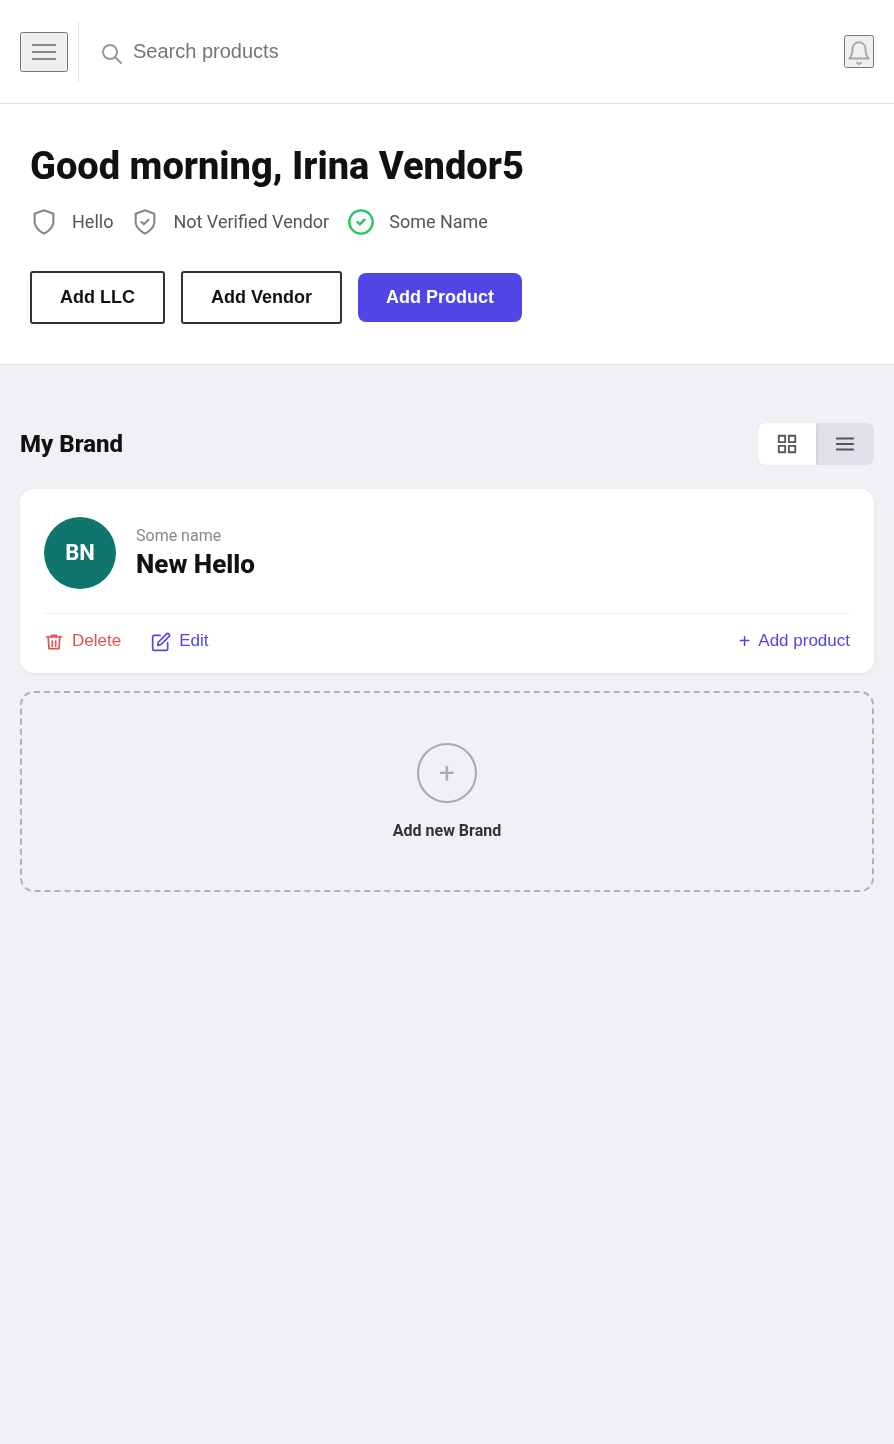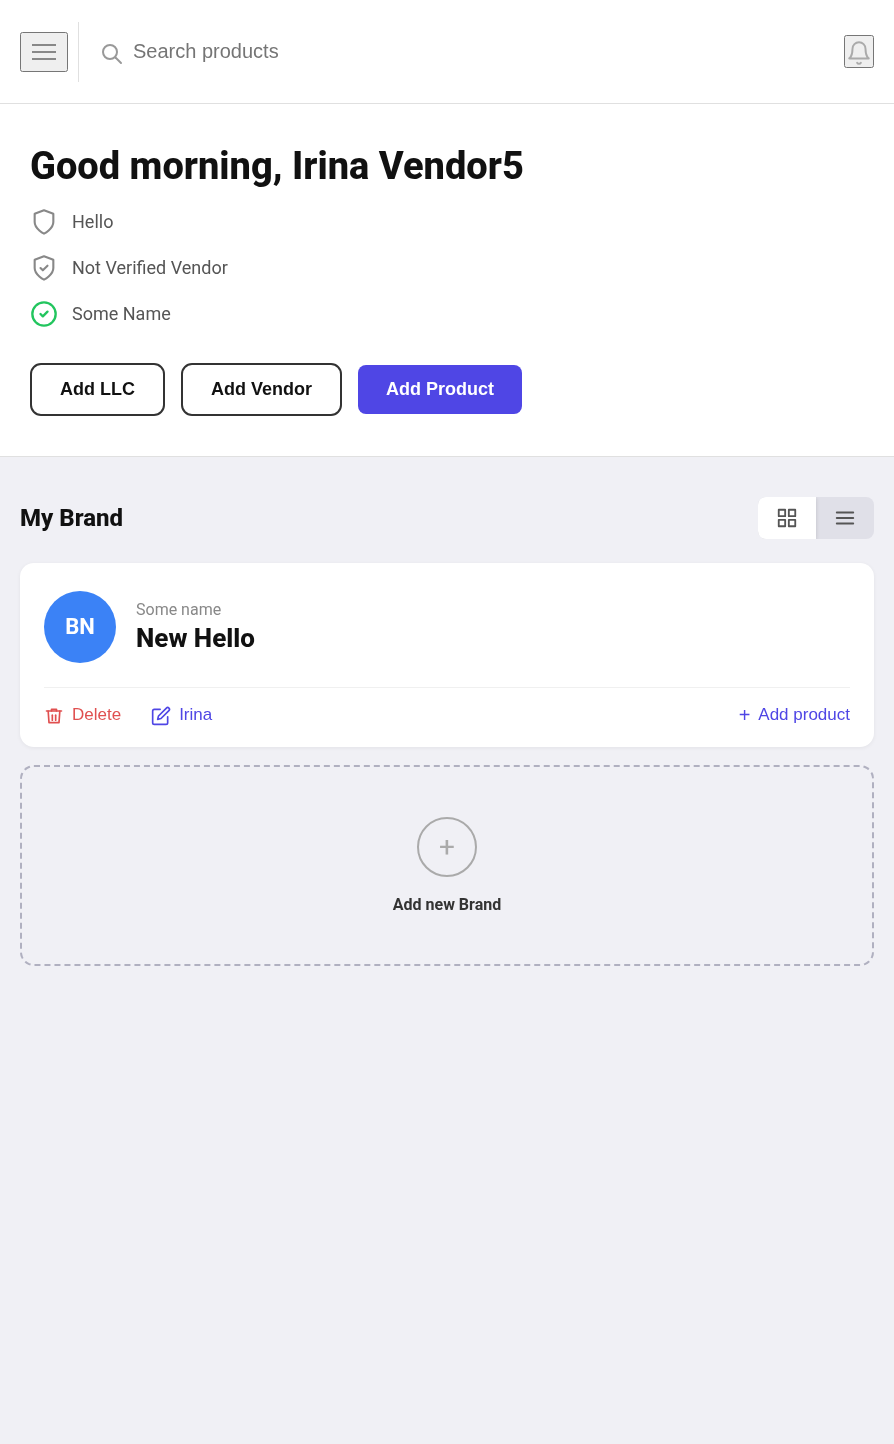--- a/index.html
+++ b/index.html
@@ -86,21 +86,21 @@
     .greeting {
       font-size: 38px;
       font-weight: 800;
       color: #111;
       margin-bottom: 18px;
       line-height: 1.2;
     }
 
     .status-list {
       display: flex;
-      flex-direction: column;
+      flex-direction: row;
       gap: 18px;
       margin-bottom: 35px;
     }
 
     .status-item {
       display: flex;
       align-items: center;
       gap: 14px;
       font-size: 18px;
       color: #555;
@@ -115,21 +115,21 @@
     .action-buttons {
       display: flex;
       gap: 16px;
       align-items: center;
       flex-wrap: wrap;
     }
 
     .btn-outline {
       border: 2px solid #333;
       background: #fff;
-      border-radius: 11px;
+      border-radius: 3px;
       padding: 14px 28px;
       font-size: 18px;
       font-weight: 600;
       cursor: pointer;
       color: #111;
     }
 
     .btn-primary {
       border: none;
       background: #4f46e5;
@@ -137,21 +137,22 @@
       padding: 14px 28px;
       font-size: 18px;
       font-weight: 600;
       cursor: pointer;
       color: #fff;
     }
 
     
     .main-gray {
       background: #f0f0f5;
-      padding: 40px 20px;
+      padding: 30px 20px;
+      margin-top: 28px;
     }
 
     .section-header {
       display: flex;
       align-items: center;
       justify-content: space-between;
       margin-bottom: 24px;
     }
 
     .section-title {
@@ -194,21 +195,21 @@
       display: flex;
       align-items: center;
       gap: 20px;
       margin-bottom: 24px;
     }
 
     .brand-avatar {
       width: 72px;
       height: 72px;
       border-radius: 50%;
-      background: #3b82f6;
+      background: #0f766e;
       display: flex;
       align-items: center;
       justify-content: center;
       color: #fff;
       font-size: 22px;
       font-weight: 700;
       flex-shrink: 0;
     }
 
     .brand-info-text {
@@ -402,21 +403,21 @@
         </span>
         <span>Delete</span>
       </button>
       <button class="brand-action-btn btn-edit">
         <span>
           <svg width="20" height="20" viewBox="0 0 24 24" fill="none" stroke="#4f46e5" stroke-width="2" stroke-linecap="round" stroke-linejoin="round">
             <path d="M11 4H4a2 2 0 0 0-2 2v14a2 2 0 0 0 2 2h14a2 2 0 0 0 2-2v-7"></path>
             <path d="M18.5 2.5a2.121 2.121 0 0 1 3 3L12 15l-4 1 1-4 9.5-9.5z"></path>
           </svg>
         </span>
-        <span>Irina</span>
+        <span>Edit</span>
       </button>
       <button class="brand-action-btn btn-add-product">
         <span style="font-size:20px; font-weight:300;">+</span>
         <span>Add product</span>
       </button>
     </div>
   </div>
 
   <div class="add-brand-card">
     <div class="add-brand-circle">

